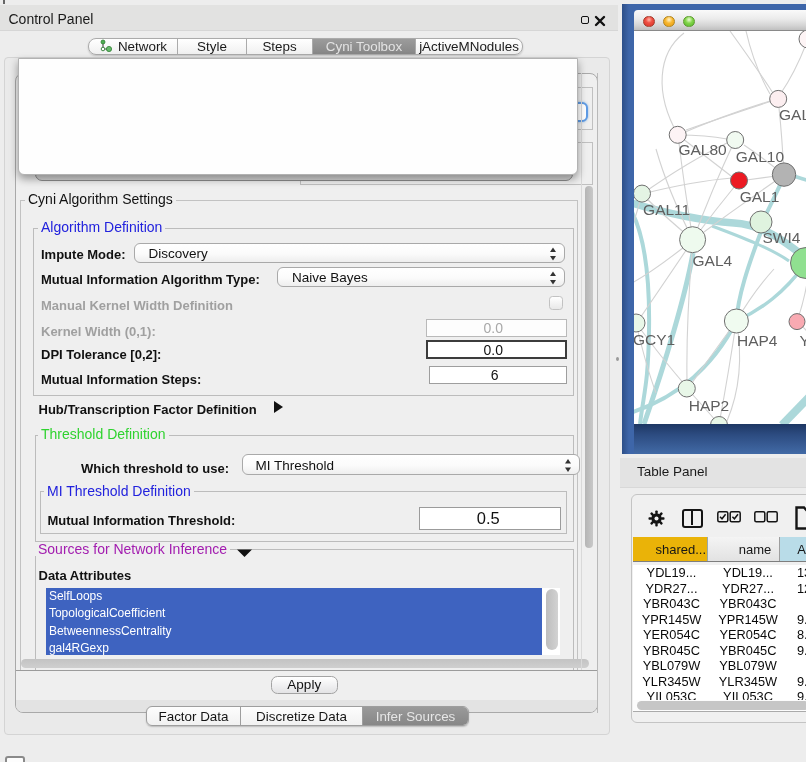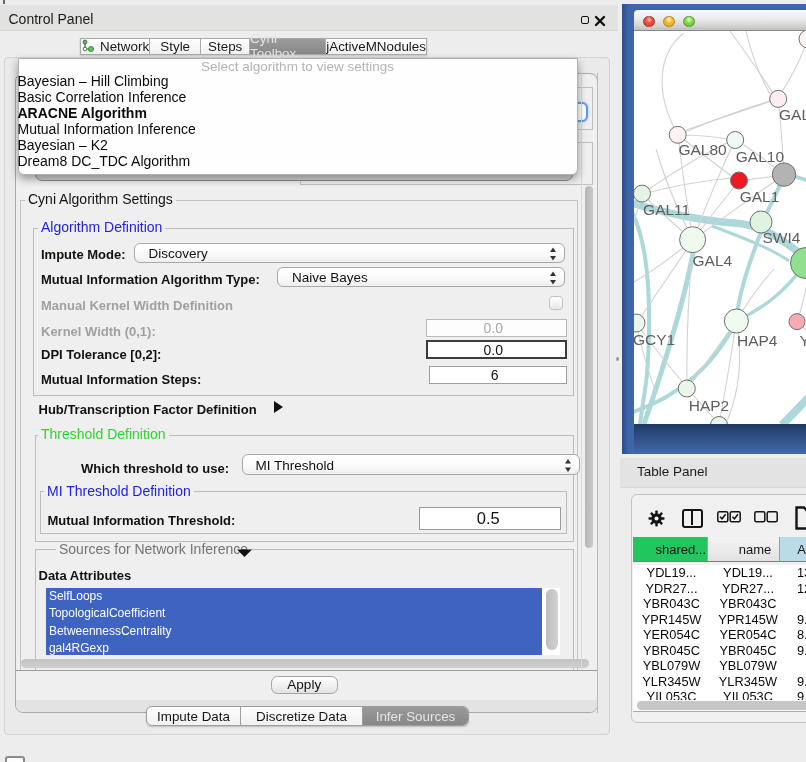--- a/index.html
+++ b/index.html
@@ -24,21 +24,21 @@
       <path d="M2 2 L10 10 M10 2 L2 10" stroke="#111" stroke-width="2.4" stroke-linecap="round"></path>
     </svg>
 </div>
 
 <div class="abs" style="left:4px;top:57px;width:606px;height:678px;background:#eaeaea;border:1px solid #d4d4d4;border-radius:4px;"></div>
 
 <div class="abs" style="left:15px;top:72.5px;width:583px;height:640.5px;background:#efefef;border:1px solid #a9a9a9;border-radius:8px;overflow:hidden;">
   <div class="abs" style="left:0;right:0;bottom:0;height:12px;background:#e3e3e3;"></div>
 </div>
 
-<div class="abs" style="left:80px;top:37.5px;width:347px;height:17.5px;background:linear-gradient(180deg,#ffffff,#f0f0f0);border:1px solid #ababab;border-radius:0;box-shadow:0 1px 2px rgba(0,0,0,0.18);display:flex;font-size:13.4px;color:#1a1a1a;">
+<div class="abs" style="left:88px;top:37.5px;width:435px;height:17.5px;background:linear-gradient(180deg,#ffffff,#f0f0f0);border:1px solid #ababab;border-radius:8px;box-shadow:0 1px 2px rgba(0,0,0,0.18);display:flex;font-size:13.4px;color:#1a1a1a;">
   <div style="width:89px;border-right:1px solid #ababab;display:flex;align-items:center;justify-content:center;">
     <svg width="15" height="14" viewBox="0 0 15 14" style="margin-right:4px;">
       <path d="M4 3 L4 10 M4 10 L10 10" stroke="#555" stroke-width="1.2" fill="none"></path>
       <circle cx="4" cy="3" r="2" fill="#4caf50" stroke="#2e7d32" stroke-width="0.8"></circle>
       <circle cx="10" cy="10" r="2.6" fill="#66bb6a" stroke="#2e7d32" stroke-width="0.8"></circle>
       <circle cx="4" cy="10" r="1.8" fill="#fff" stroke="#2e7d32" stroke-width="0.9"></circle>
     </svg>
     <span>Network</span>
     </div>
   <div style="width:69px;border-right:1px solid #ababab;display:flex;align-items:center;justify-content:center;">Style</div>
@@ -99,21 +99,21 @@
       <path d="M5 17 L8 12.5 L2 12.5 Z" fill="#333"></path>
     </svg>
 </div>
 
 <div class="gbox" style="left:39.5px;top:491px;width:527.5px;height:42.5px;"></div>
 <div class="gtitle" style="left:44px;top:484.5px;color:#2121dd;">MI Threshold Definition</div>
 <div class="lbl" style="left:47.5px;top:513.5px;">Mutual Information Threshold:</div>
 <div class="fld" style="left:419px;top:507px;width:142px;height:23px;border-color:#9b9b9b;font-size:16.5px;line-height:21px;padding-right:3.5px;">0.5</div>
 
 <div class="gbox" style="left:34.5px;top:548.5px;width:539.5px;height:122px;border-bottom:none;"></div>
-<div class="gtitle" style="left:56px;top:542.5px;color:#737373;">Sources for Network Inference</div>
+<div class="gtitle" style="left:35px;top:542.5px;color:#a21caf;">Sources for Network Inference</div>
 <svg class="abs" style="left:236px;top:548px;" width="17" height="10" viewBox="0 0 17 10">
     <path d="M1 1.5 L16 1.5 L8.5 9 Z" fill="#111"></path>
   </svg>
 <div class="lbl" style="left:38.5px;top:568.5px;">Data Attributes</div>
 
 <div class="abs" style="left:45.9px;top:587.7px;width:514.5px;height:67px;background:#fff;">
   <div class="abs" style="left:0;top:0;width:496px;height:67px;background:#3e63c0;color:#fff;font-size:12px;line-height:17.2px;padding:0.5px 0 0 3px;">
     SelfLoops<br>TopologicalCoefficient<br>BetweennessCentrality<br>gal4RGexp
   </div>
   <div class="abs" style="left:500.5px;top:1px;width:12px;height:61px;background:linear-gradient(90deg,#bdbdbd,#d2d2d2);border-radius:6px;"></div>
@@ -122,33 +122,24 @@
 <div class="abs" style="left:20.5px;top:658.5px;width:568.5px;height:9px;background:linear-gradient(180deg,#c3c3c3,#cfcfcf);border-radius:4.5px;"></div>
 <div class="abs" style="left:16px;top:669.8px;width:582px;height:1px;background:#9b9b9b;"></div>
 
 <div class="abs" style="left:581px;top:73px;width:1px;height:597px;background:#d9d9d9;"></div>
 <div class="abs" style="left:584.5px;top:186px;width:8.5px;height:362px;background:linear-gradient(90deg,#b5b5b5,#c8c8c8);border-radius:4px;"></div>
 <div class="abs" style="left:597px;top:73px;width:1px;height:640px;background:#b9b9b9;"></div>
 
 <div class="abs" style="left:271px;top:675.5px;width:66.5px;height:18.5px;background:linear-gradient(180deg,#ffffff,#e3e3e5);border:1px solid #a3a3a3;border-radius:6.5px;text-align:center;font-size:13.5px;color:#111;line-height:16.5px;">Apply</div>
 
 <div class="abs" style="left:17.5px;top:58px;width:560px;height:116.5px;background:#fefefe;border:1px solid #b2b2b2;border-radius:0 0 6px 6px;box-shadow:0 4px 9px rgba(0,0,0,0.38);">
-  <div style="position:absolute;left:0;right:0;top:-0.5px;text-align:center;font-size:13.5px;color:#b4b4b4;">Select algorithm to view settings</div>
-  <div style="position:absolute;left:-1px;top:13.5px;font-size:14px;line-height:16px;color:#0a0a0a;white-space:nowrap;">
-    Bayesian – Hill Climbing<br>
-    Basic Correlation Inference<br>
-    <span class="bold">ARACNE Algorithm</span><br>
-    Mutual Information Inference<br>
-    Bayesian – K2<br>
-    Dream8 DC_TDC Algorithm
-  </div>
 </div>
 
 <div class="abs" style="left:146px;top:706px;width:323px;height:20px;background:linear-gradient(180deg,#fdfdfd,#f1f1f1);border:1px solid #9e9e9e;border-radius:6px;display:flex;font-size:13.4px;color:#141414;box-shadow:0 1px 1.5px rgba(0,0,0,0.2);">
-  <div style="width:94px;border-right:1px solid #9e9e9e;display:flex;align-items:center;justify-content:center;">Impute Data</div>
+  <div style="width:94px;border-right:1px solid #9e9e9e;display:flex;align-items:center;justify-content:center;">Factor Data</div>
   <div style="width:122px;border-right:1px solid #9e9e9e;display:flex;align-items:center;justify-content:center;">Discretize Data</div>
   <div style="flex:1;display:flex;align-items:center;justify-content:center;background:linear-gradient(180deg,#9a9a9a,#878787);color:#e6e6e6;border-radius:0 5px 5px 0;">Infer Sources</div>
 </div>
 
 <div class="abs" style="left:4.8px;top:756px;width:20.5px;height:10px;border:2px solid #8a8a8a;border-radius:3px 3px 0 0;background:#fdfdfd;"></div>
 
 <div class="abs" style="left:622px;top:4px;width:184px;height:450px;background:#3e66a9;border-radius:3px 0 0 0;">
   <div class="abs" style="left:0;top:0;width:7px;height:450px;background:linear-gradient(90deg,#2d4f88,#3e66a9);"></div>
   <div class="abs" style="left:12px;bottom:0;width:172px;height:30px;background:linear-gradient(180deg,#1d3763 0%,#2c4b80 35%,#426aa6 100%);"></div>
 </div>
@@ -271,21 +262,21 @@
 </svg>
 <svg class="abs" style="left:754px;top:511px;" width="24" height="12" viewBox="0 0 24 12">
   <rect x="0.8" y="0.8" width="10" height="10" rx="1.5" fill="none" stroke="#141414" stroke-width="1.5"></rect>
   <rect x="13.2" y="0.8" width="10" height="10" rx="1.5" fill="none" stroke="#141414" stroke-width="1.5"></rect>
 </svg>
 <svg class="abs" style="left:795px;top:506px;" width="12" height="24" viewBox="0 0 12 24">
   <path d="M1.5 1.5 L9 1.5 L14 7 L14 22.5 L1.5 22.5 Z" fill="none" stroke="#141414" stroke-width="2.4"></path>
 </svg>
 
 <div class="abs" style="left:633px;top:537px;width:173px;height:25px;font-size:13px;color:#161616;border-bottom:1.5px solid #7e7e7e;display:flex;">
-  <div style="width:77px;background:#22c55e;border-right:1px solid #98a8ae;display:flex;align-items:center;justify-content:center;padding-left:22px;">shared...</div>
+  <div style="width:77px;background:#eab308;border-right:1px solid #98a8ae;display:flex;align-items:center;justify-content:center;padding-left:22px;">shared...</div>
   <div style="width:75px;background:linear-gradient(180deg,#f4f4f4,#e2e2e2);border-right:1px solid #9e9e9e;display:flex;align-items:center;justify-content:center;padding-left:23px;">name</div>
   <div style="flex:1;background:#b9dce8;padding-left:17px;display:flex;align-items:center;">A</div>
 </div>
 <div class="abs" style="left:633px;top:565px;width:173px;height:135px;background:#fff;overflow:hidden;font-size:12.8px;color:#0a0a0a;">
   <div id="rows">
       <div class="abs" style="left:0;top:0.00px;width:77px;height:15.55px;text-align:center;line-height:15.8px;">YDL19...</div>
       <div class="abs" style="left:78px;top:0.00px;width:74px;height:15.55px;text-align:center;line-height:15.8px;">YDL19...</div>
       <div class="abs" style="left:164px;top:0.00px;width:20px;height:15.55px;line-height:15.8px;">13</div>
       <div class="abs" style="left:0;top:15.55px;width:77px;height:15.55px;text-align:center;line-height:15.8px;">YDR27...</div>
       <div class="abs" style="left:78px;top:15.55px;width:74px;height:15.55px;text-align:center;line-height:15.8px;">YDR27...</div>

